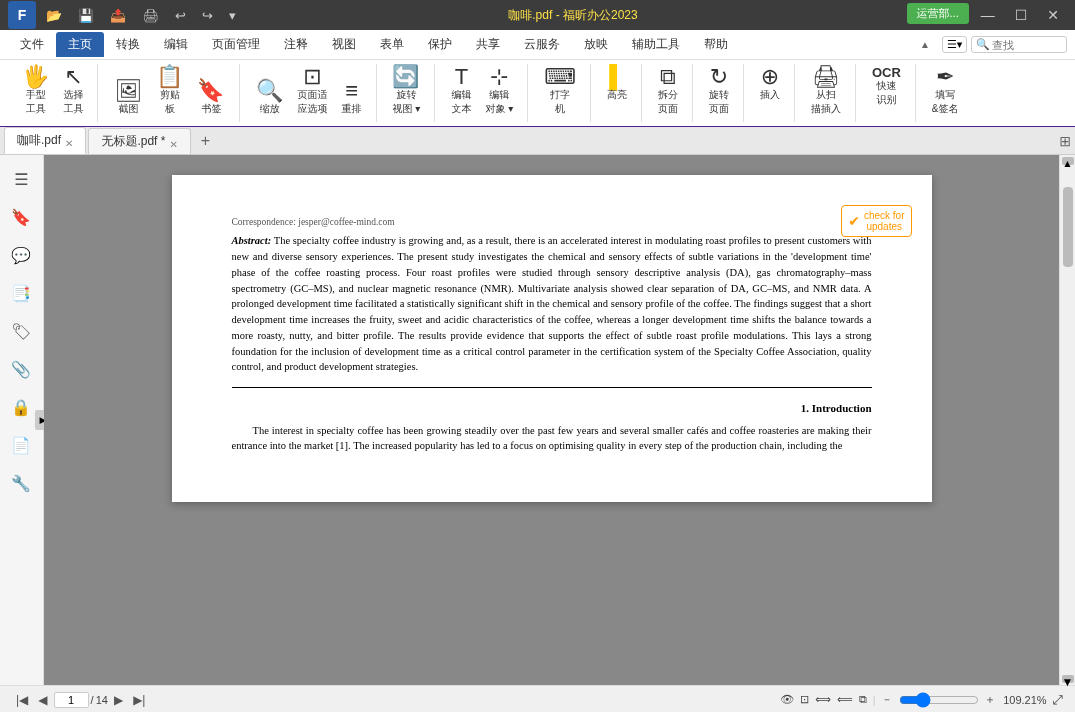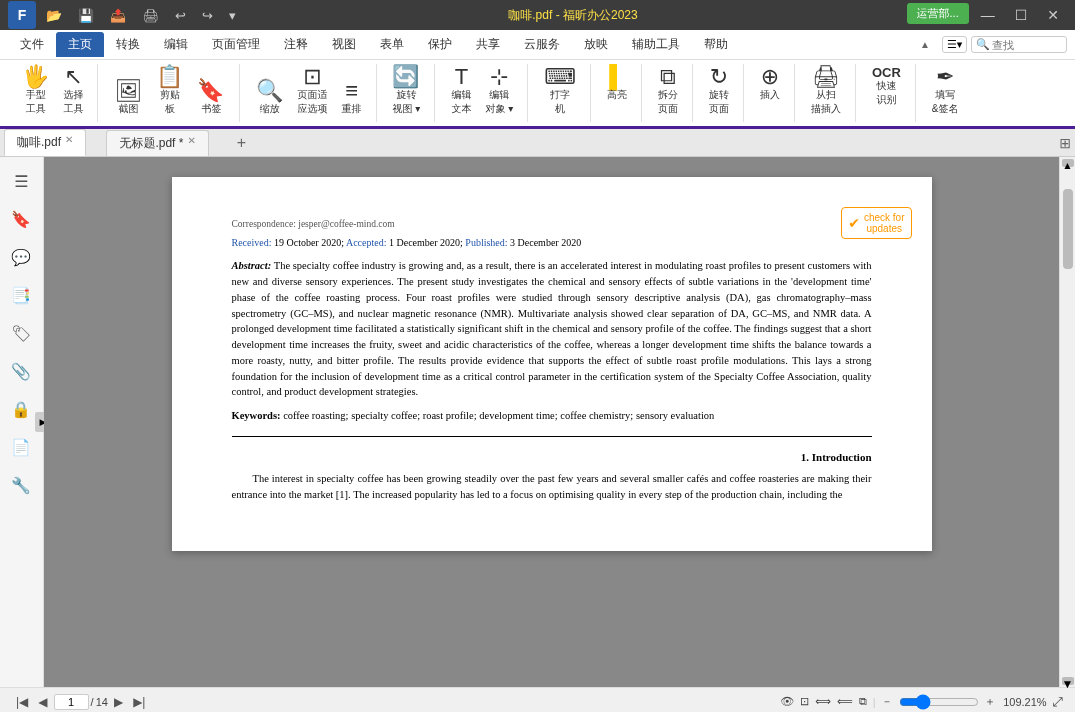--- a/index.html
+++ b/index.html
@@ -29,21 +29,21 @@
     .title-bar-right { display: flex; align-items: flex-start; gap: 4px; }
     .btn-green {
       background: #4caf50; color: #fff; border: none; border-radius: 3px;
       padding: 3px 10px; font-size: 11px; cursor: pointer;
     }
     .title-btn { background: none; border: none; color: #ccc; font-size: 14px; padding: 4px 8px; cursor: pointer; }
 
     
     .ribbon {
       background: #fff;
-      border-bottom: 3px solid #4c1d95;
+      border-bottom: 1px solid #4c1d95;
     }
     .ribbon-tabs {
       display: flex;
       align-items: center;
       border-bottom: 1px solid #ddd;
       padding: 0 8px;
       height: 30px;
     }
     .ribbon-tab {
       padding: 4px 12px;
@@ -88,30 +88,30 @@
     
     .doc-tabs {
       background: #e8e8e8;
       display: flex;
       align-items: center;
       height: 28px;
       border-bottom: 1px solid #ccc;
       padding: 0 4px;
     }
     .doc-tab {
-      display: flex; align-items: flex-start; gap: 4px;
+      display: flex; align-items: flex-end; gap: 4px;
       padding: 4px 12px;
       background: #f5f5f5;
       border: 1px solid #ccc;
       border-bottom: none;
       border-radius: 3px 3px 0 0;
       cursor: pointer;
       font-size: 12px;
       color: #333;
-      margin-right: 20px;
+      margin-right: 2px;
     }
     .doc-tab.active { background: #fff; border-bottom: 1px solid #fff; }
     .doc-tab-close { font-size: 10px; color: #888; cursor: pointer; }
     .doc-tab-new { padding: 4px 8px; cursor: pointer; color: #666; font-size: 16px; }
     .doc-tab-pin { margin-left: auto; font-size: 14px; color: #666; cursor: pointer; }
 
     
     .main-area {
       display: flex;
       height: calc(712px - 30px - 96px - 28px - 28px);
@@ -452,48 +452,38 @@
         <span class="check-badge-icon">✔</span>
         <span style="font-size:10px;color:#f90;">check for<br>updates</span>
       </div>
 
       <div class="pdf-content">
 
         <p style="font-size:9.5px;color:#555;margin-bottom:4px;">
           Correspondence: jesper@coffee-mind.com
         </p>
 
-        <p class="received-line">
-          <span style="color:#2255aa;">Received:</span> 19 October 2020; 
-          <span style="color:#2255aa;">Accepted:</span>  1 December 2020; 
-          <span style="color:#2255aa;">Published:</span> 3 December 2020
-        </p>
 
         <p>
           <span class="abstract-label">Abstract:</span>
           The specialty coffee industry is growing and, as a result, there is an accelerated interest in
           modulating roast profiles to present customers with new and diverse sensory experiences.  The present
           study investigates the chemical and sensory effects of subtle variations in the 'development time'
           phase of the coffee roasting process.  Four roast profiles were studied through sensory descriptive
           analysis (DA), gas chromatography–mass spectrometry (GC–MS), and nuclear magnetic resonance
           (NMR). Multivariate analysis showed clear separation of DA, GC–MS, and NMR data.  A prolonged
           development time facilitated a statistically significant shift in the chemical and sensory profile of the
           coffee.  The findings suggest that a short development time increases the fruity, sweet and acidic
           characteristics of the coffee, whereas a longer development time shifts the balance towards a more
           roasty, nutty, and bitter profile.  The results provide evidence that supports the effect of subtle roast
           profile modulations.  This lays a strong foundation for the inclusion of development time as a critical
           control parameter in the certification system of the Specialty Coffee Association, quality control,
           and product development strategies.
         </p>
 
-        <p>
-          <span class="keywords-label">Keywords:</span>
-          coffee roasting; specialty coffee; roast profile; development time; coffee chemistry;
-          sensory evaluation
-        </p>
 
         <hr class="pdf-divider">
 
         <div class="pdf-section-title">1. Introduction</div>
         <p style="text-indent:2em;">
           The interest in specialty coffee has been growing steadily over the past few years and several
           smaller cafés and coffee roasteries are making their entrance into the market [1].  The increased
           popularity has led to a focus on optimising quality in every step of the production chain, including the
         </p>
       </div>

